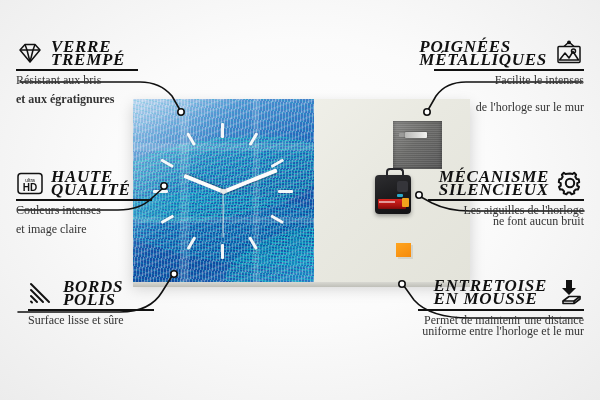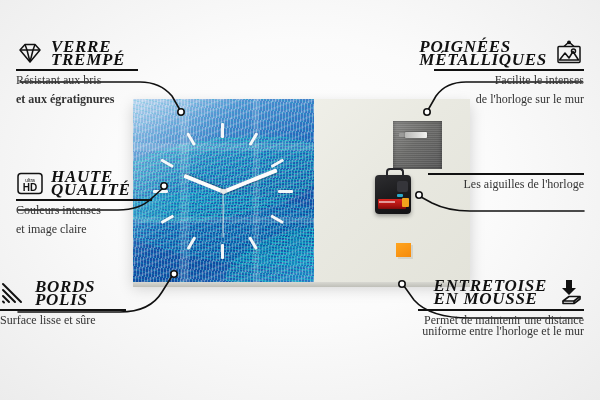--- a/index.html
+++ b/index.html
@@ -235,21 +235,21 @@
       </svg>
       <div>
         <div class="co-title">HAUTE QUALITÉ</div>
       </div>
     </div>
     <div class="co-rule" style="width:136px;"></div>
     <div class="co-sub">Couleurs intenses</div>
     <div class="co-sub" style="margin-top:8px;">et image claire</div>
   </div>
 
-  <div class="callout left" style="left:0;top:280px;width:150px;">
+  <div class="callout left" style="left:28px;top:280px;width:150px;">
     <div class="co-head">
       <svg class="ic" width="28" height="24" viewBox="0 0 28 24">
         <g stroke="#111" stroke-width="2" stroke-linecap="round">
           <path d="M3,3 L21,21"></path>
             <path d="M3,9 L15,21"></path>
             <path d="M3,15 L9,21"></path>
             <path d="M3,20.5 L4,21.5"></path>
         </g>
       </svg>
       <div>
@@ -272,26 +272,39 @@
           <path d="M15,2 L10,6.5 M15,2 L20,6.5"></path>
           <circle cx="15" cy="2.4" r="1.2" fill="#111"></circle>
           <rect x="4" y="6.5" width="22" height="16" rx="1"></rect>
           <path d="M5.5,20 L11,13 L15,18 L19,11.5 L24.5,20 Z" fill="none"></path>
           <circle cx="19.5" cy="11" r="2"></circle>
         </g>
       </svg>
     </div>
     <div class="co-rule" style="width:150px;margin-left:0;"></div>
     <div class="co-sub">Facilite le intenses</div>
-    <div class="co-sub" style="margin-top:8px;">de l'horloge sur le mur</div>
+    <div class="co-sub" style="margin-top:16px;">de l'horloge sur le mur</div>
   </div>
 
   <div class="callout right" style="left:428px;top:170px;width:156px;">
+    <div class="co-head">
+      <div>
+        <div class="co-title">MÉCANISME</div>
+        <div class="co-title">SILENCIEUX</div>
+      </div>
+      <svg class="ic" width="28" height="26" viewBox="0 0 28 26">
+        <g fill="none" stroke="#111" stroke-width="2" stroke-linejoin="round">
+          <path d="M14,3.5 l2.6,.5 1.6,-1.2 1.9,2 -.8,1.9 1.3,2.3 2.1,.3 .5,2.8 -1.9,1 -.1,2.6 1.8,1.2 -1.1,2.6 -2.1,-.1 -1.8,1.9 .3,2.1 -2.7,.9 -1.3,-1.7 -2.6,0 -1.3,1.7 -2.7,-.9 .3,-2.1 -1.8,-1.9 -2.1,.1 -1.1,-2.6 1.8,-1.2 -.1,-2.6 -1.9,-1 .5,-2.8 2.1,-.3 1.3,-2.3 -.8,-1.9 1.9,-2 1.6,1.2 z"></path>
+          <circle cx="14" cy="13" r="4.2"></circle>
+        </g>
+      </svg>
+    </div>
     <div class="co-rule" style="width:156px;"></div>
     <div class="co-sub">Les aiguilles de l'horloge</div>
+    <div class="co-sub" style="margin-top:0;">ne font aucun bruit</div>
   </div>
 
   <div class="callout right" style="left:418px;top:278px;width:166px;">
     <div class="co-head">
       <div>
         <div class="co-title">ENTRETOISE</div>
         <div class="co-title">EN MOUSSE</div>
       </div>
       <svg class="ic" width="30" height="28" viewBox="0 0 30 28">
         <g fill="none" stroke="#111" stroke-width="1.6" stroke-linejoin="round">

